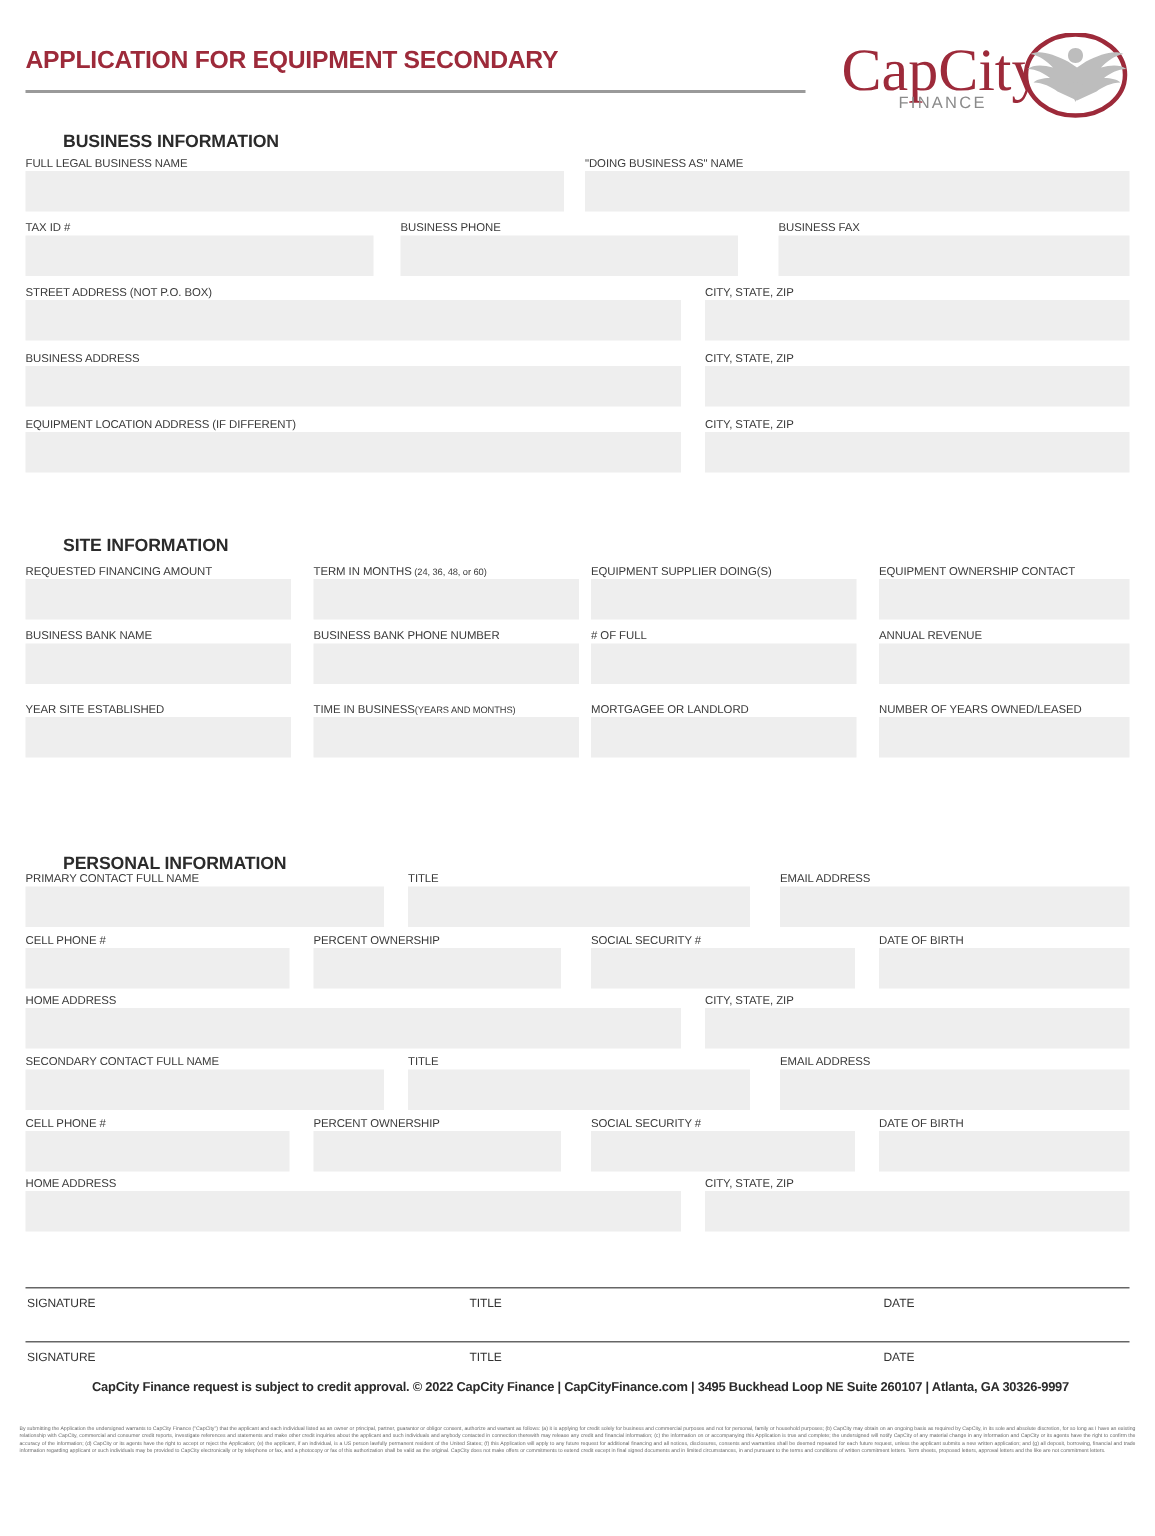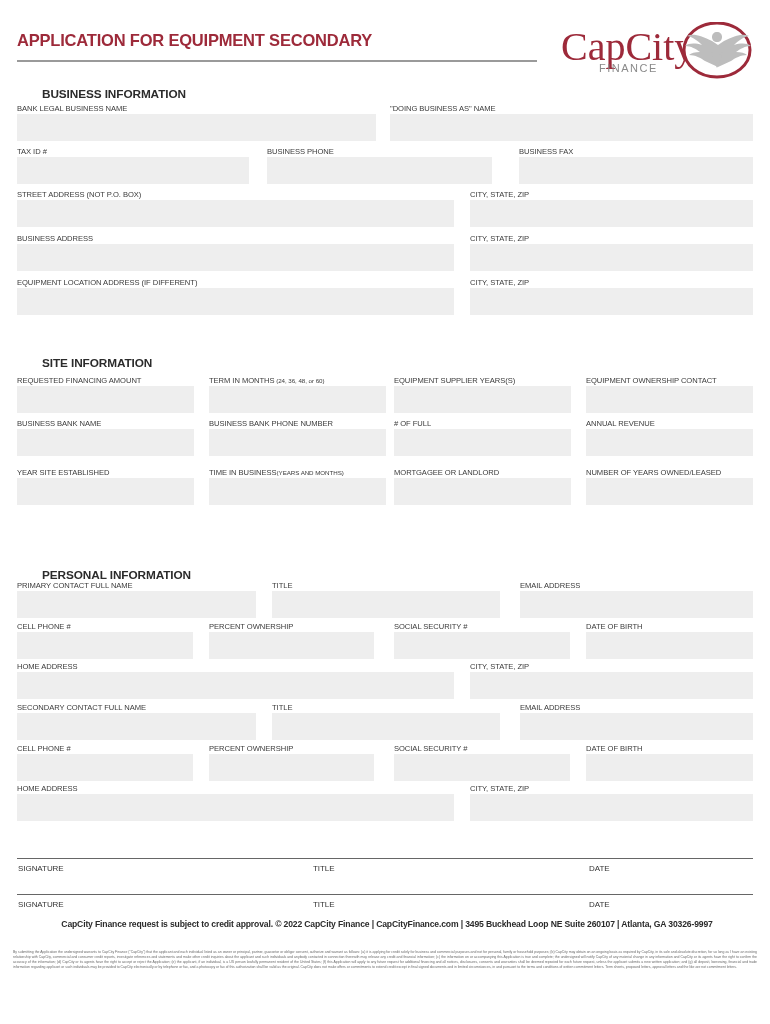--- a/index.html
+++ b/index.html
@@ -144,21 +144,21 @@
   </div>
 
   <div class="section-title" style="left:24px; top:87px;">BUSINESS INFORMATION</div>
 
   <div class="section-title" style="left:24px; top:356px;">SITE INFORMATION</div>
 
   <div class="section-title" style="left:24px; top:568px;">PERSONAL INFORMATION</div>
 
   <div id="fields-business">
       <div class="fld" style="left: 17px; top: 104px; width: 359px;">
-        <div class="lbl">BANK LEGAL BUSINESS NAME</div>
+        <div class="lbl">FULL LEGAL BUSINESS NAME</div>
         <div class="box" style="width: 359px;"></div>
       </div>
       <div class="fld" style="left: 390px; top: 104px; width: 363px;">
         <div class="lbl">"DOING BUSINESS AS" NAME</div>
         <div class="box" style="width: 363px;"></div>
       </div>
       <div class="fld" style="left: 17px; top: 147px; width: 232px;">
         <div class="lbl">TAX ID #</div>
         <div class="box" style="width: 232px;"></div>
       </div>
@@ -198,21 +198,21 @@
   <div id="fields-site">
       <div class="fld" style="left: 17px; top: 376px; width: 177px;">
         <div class="lbl">REQUESTED FINANCING AMOUNT</div>
         <div class="box" style="width: 177px;"></div>
       </div>
       <div class="fld" style="left: 209px; top: 376px; width: 177px;">
         <div class="lbl">TERM IN MONTHS<span class="sm"> (24, 36, 48, or 60)</span></div>
         <div class="box" style="width: 177px;"></div>
       </div>
       <div class="fld" style="left: 394px; top: 376px; width: 177px;">
-        <div class="lbl">EQUIPMENT SUPPLIER YEARS(S)</div>
+        <div class="lbl">EQUIPMENT SUPPLIER DOING(S)</div>
         <div class="box" style="width: 177px;"></div>
       </div>
       <div class="fld" style="left: 586px; top: 376px; width: 167px;">
         <div class="lbl">EQUIPMENT OWNERSHIP CONTACT</div>
         <div class="box" style="width: 167px;"></div>
       </div>
       <div class="fld" style="left: 17px; top: 419px; width: 177px;">
         <div class="lbl">BUSINESS BANK NAME</div>
         <div class="box" style="width: 177px;"></div>
       </div>

